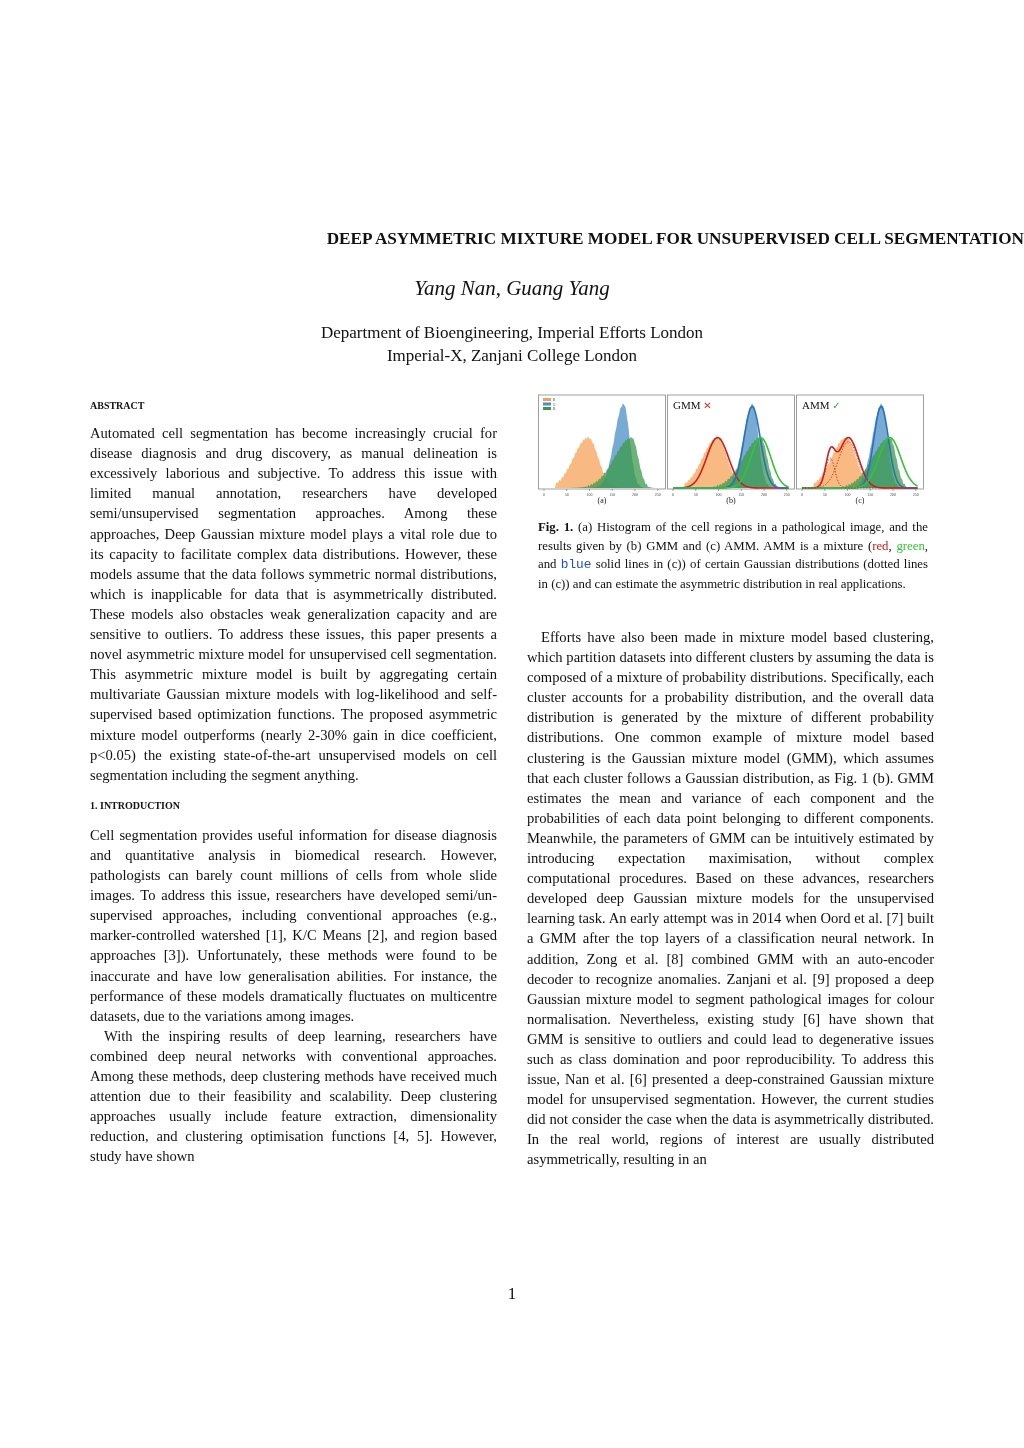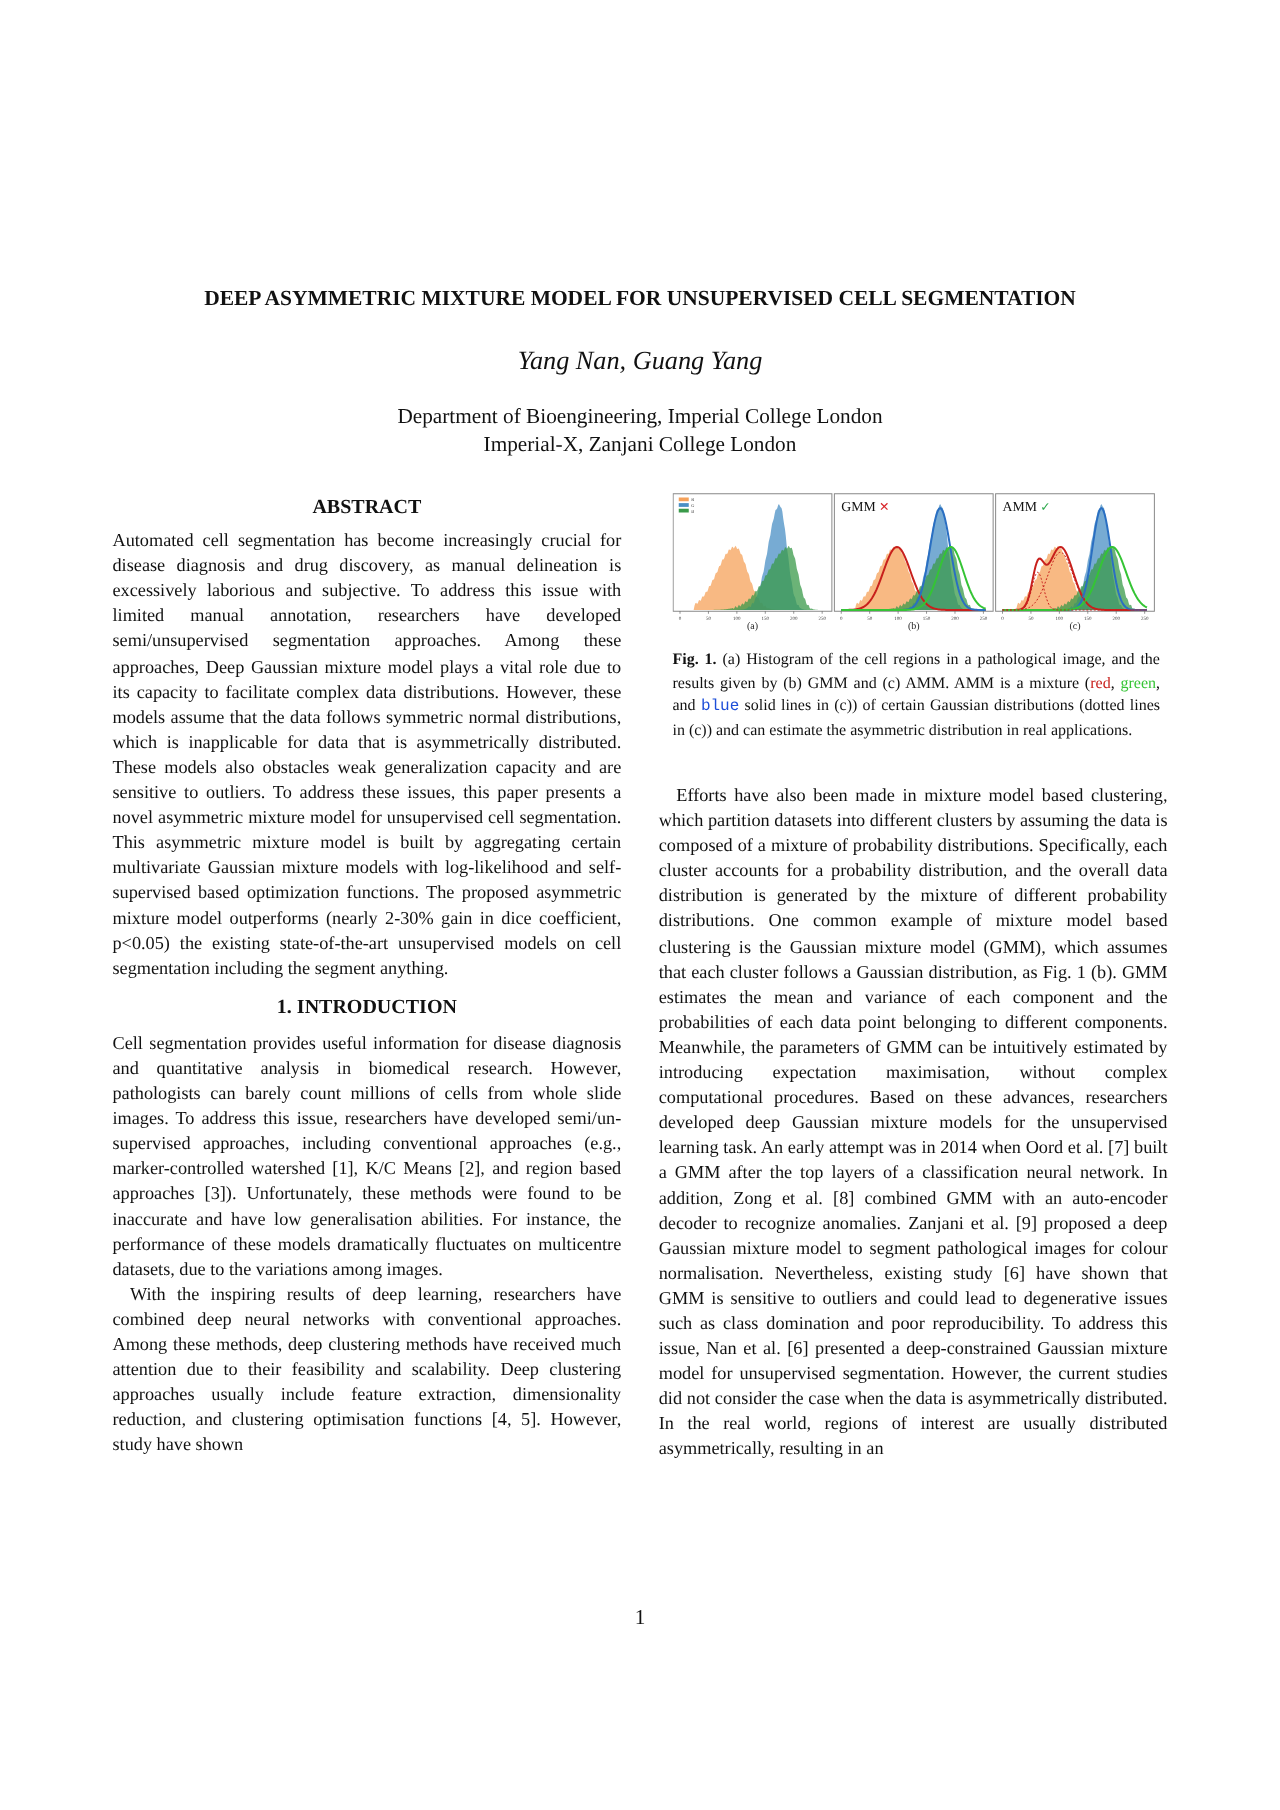--- a/index.html
+++ b/index.html
@@ -1,28 +1,28 @@
 <!DOCTYPE html>
 <html><head>
 <meta charset="utf-8">
 <style>
   html, body { margin: 0; padding: 0; background: #ffffff; }
   body { width: 1024px; height: 1448px; position: relative; overflow: hidden;
          font-family: "Liberation Serif", "DejaVu Serif", serif; color: #111; }
-  .title { position: absolute; top: 229px; left: 0; width: 1024px; text-align: center;
+  .title { position: absolute; top: 229px; left: 0; width: 1024px; text-align: right;
            font-weight: bold; font-size: 17.2px; letter-spacing: 0; }
   .authors { position: absolute; top: 276px; left: 0; width: 1024px; text-align: center;
              font-style: italic; font-size: 21px; }
   .affil { position: absolute; top: 321px; left: 0; width: 1024px; text-align: center;
            font-size: 17px; line-height: 23px; }
   .col { position: absolute; width: 407px; font-size: 14.6px; line-height: 20.1px;
          text-align: justify; }
   .col-left { left: 90px; top: 396px; }
   .col-right { left: 527px; top: 627px; }
-  .sec-head { text-align: center; font-weight: bold; font-size: 16px; margin: 0 0 7px 0; }
+  .sec-head { font-weight: bold; font-size: 10px; margin: 0 0 7px 0; }
   p { margin: 0; }
   .indent { text-indent: 14px; }
   .index-terms { margin-top: 20px; text-indent: 30px; }
   .index-terms b { font-style: italic; }
   .intro-head { margin-top: 11px; margin-bottom: 9px; }
   .figure { position: absolute; left: 538px; top: 394px; width: 386px; height: 118px; }
   .fig-caption { position: absolute; left: 538px; top: 518px; width: 390px;
                  font-size: 12.8px; line-height: 18.6px; text-align: justify; }
   .fig-caption b { font-weight: bold; }
   .c-red { color: #c8201c; }
@@ -30,21 +30,21 @@
   .c-blue { color: #1d4ed8; font-family: Liberation Mono, monospace; }
   .page-num { position: absolute; top: 1284px; left: 0; width: 1024px; text-align: center; font-size: 17px; }
   svg text { font-family: "Liberation Serif", "DejaVu Serif", serif; }
 </style>
 </head>
 <body>
 
 <div class="title">DEEP ASYMMETRIC MIXTURE MODEL FOR UNSUPERVISED CELL SEGMENTATION</div>
 <div class="authors">Yang Nan, Guang Yang</div>
 <div class="affil">
-  <div>Department of Bioengineering, Imperial College London</div>
+  <div>Department of Bioengineering, Imperial Efforts London</div>
   <div>Imperial-X, Zanjani College London</div>
 </div>
 
 <div class="col col-left">
   <div class="sec-head">ABSTRACT</div>
   <p>Automated cell segmentation has become increasingly crucial for disease diagnosis and drug discovery, as manual delineation is excessively laborious and subjective. To address this issue with limited manual annotation, researchers have developed semi/unsupervised segmentation approaches. Among these approaches, Deep Gaussian mixture model plays a vital role due to its capacity to facilitate complex data distributions. However, these models assume that the data follows symmetric normal distributions, which is inapplicable for data that is asymmetrically distributed. These models also obstacles weak generalization capacity and are sensitive to outliers. To address these issues, this paper presents a novel asymmetric mixture model for unsupervised cell segmentation. This asymmetric mixture model is built by aggregating certain multivariate Gaussian mixture models with log-likelihood and self-supervised based optimization functions. The proposed asymmetric mixture model outperforms (nearly 2-30% gain in dice coefficient, p&lt;0.05) the existing state-of-the-art unsupervised models on cell segmentation including the segment anything.</p>
   <div class="sec-head intro-head">1. INTRODUCTION</div>
   <p>Cell segmentation provides useful information for disease diagnosis and quantitative analysis in biomedical research. However, pathologists can barely count millions of cells from whole slide images. To address this issue, researchers have developed semi/un-supervised approaches, including conventional approaches (e.g., marker-controlled watershed [1], K/C Means [2], and region based approaches [3]). Unfortunately, these methods were found to be inaccurate and have low generalisation abilities. For instance, the performance of these models dramatically fluctuates on multicentre datasets, due to the variations among images.</p>
   <p class="indent">With the inspiring results of deep learning, researchers have combined deep neural networks with conventional approaches. Among these methods, deep clustering methods have received much attention due to their feasibility and scalability. Deep clustering approaches usually include feature extraction, dimensionality reduction, and clustering optimisation functions [4, 5]. However, study have shown</p>
 </div>

